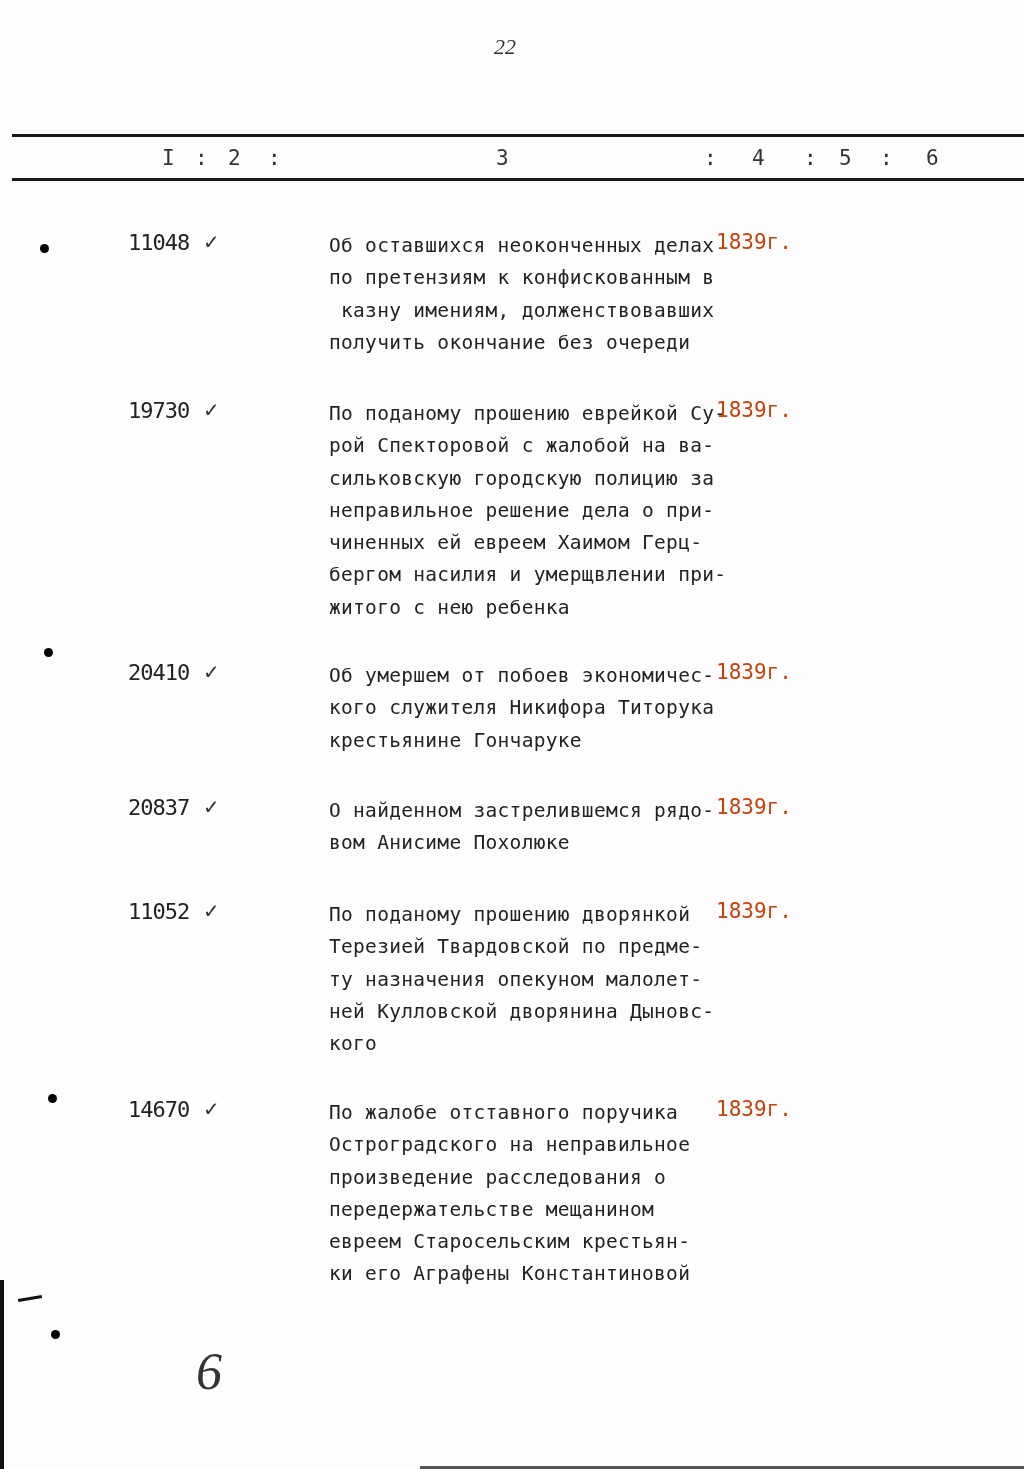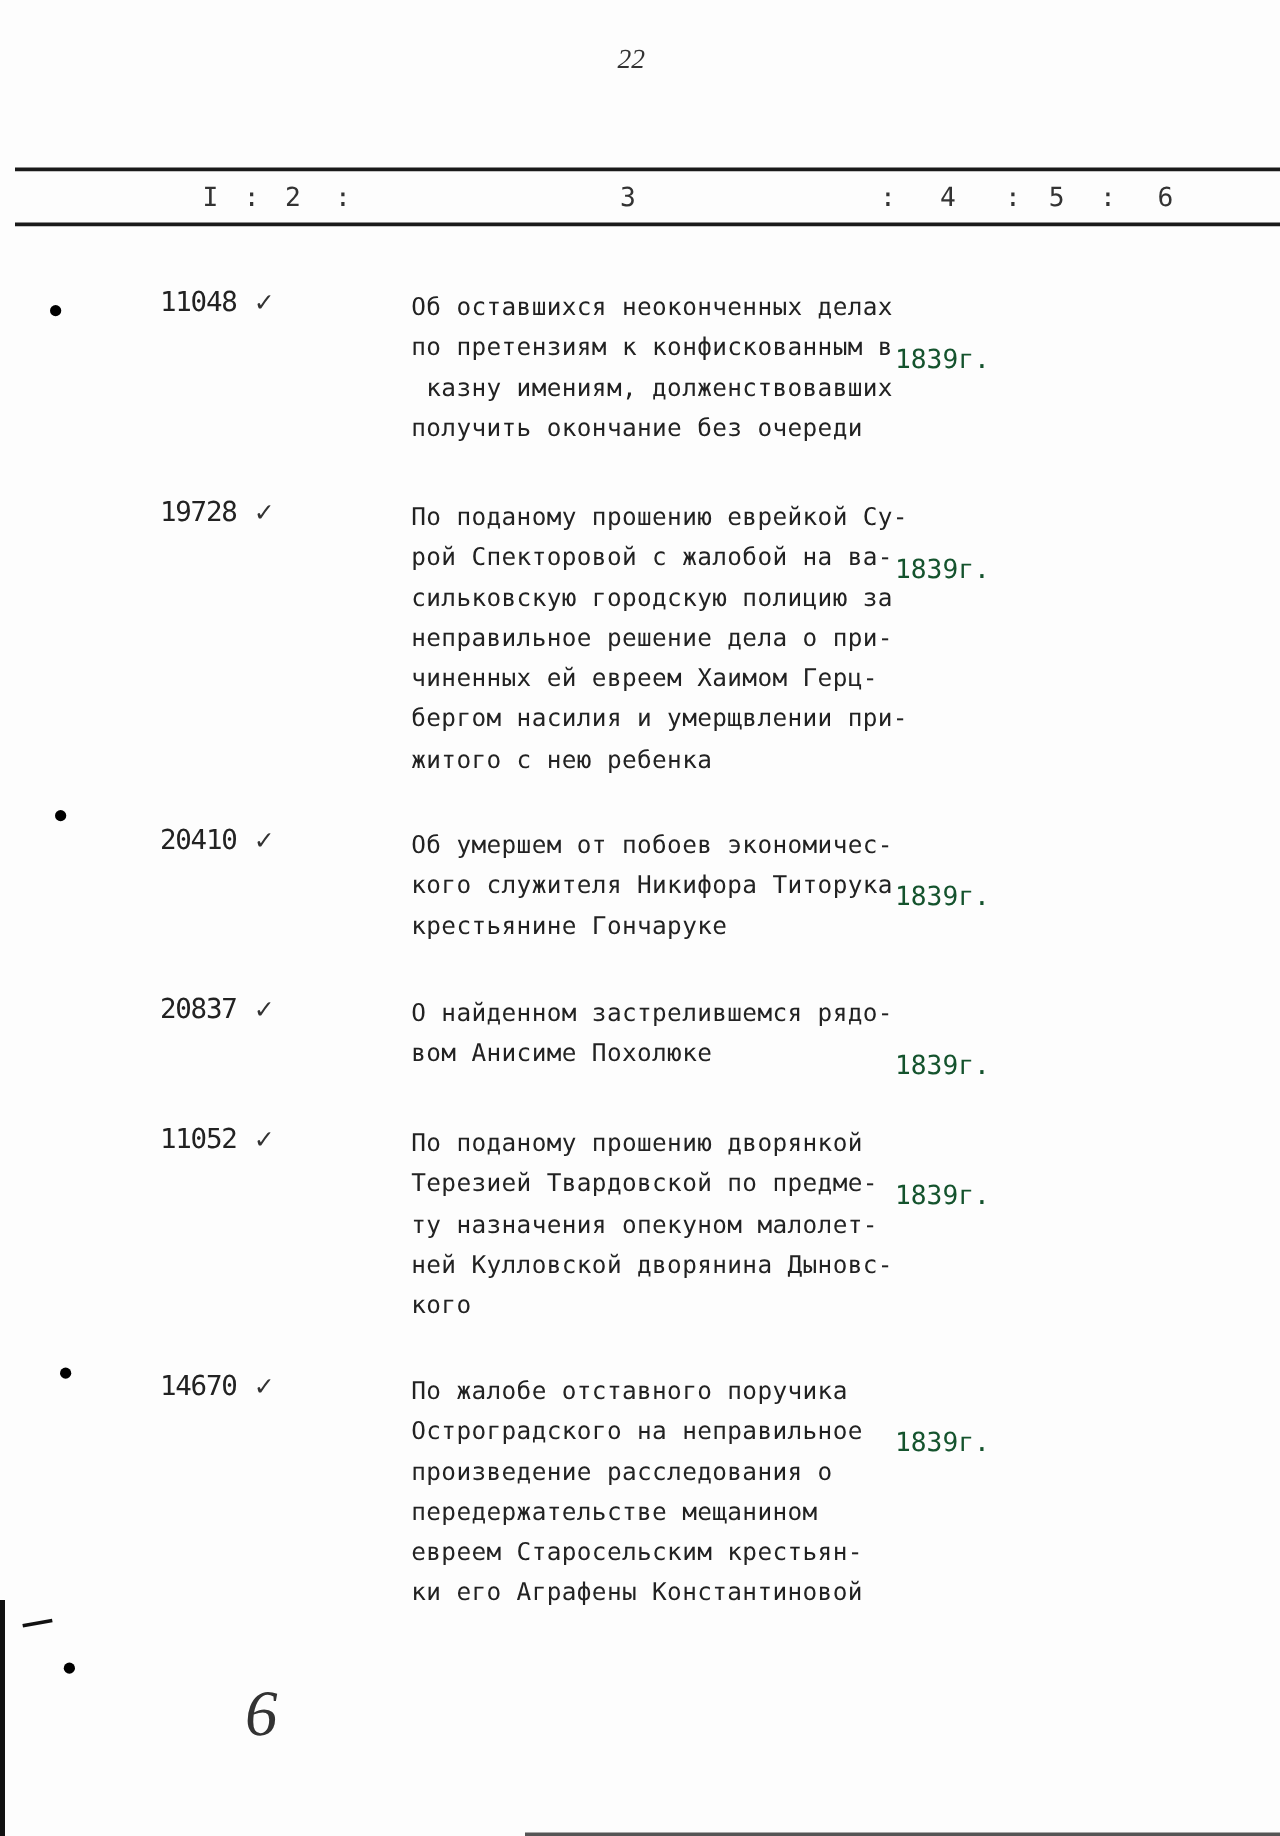--- a/index.html
+++ b/index.html
@@ -9,21 +9,21 @@
     }
     .page-number { position:absolute; top:34px; left:494px; font-size:22px; color:#333; font-family:"Liberation Serif",serif; font-style:italic; }
     .rule { position:absolute; left:12px; right:0; height:3px; background:#1a1a1a; }
     .rule.top { top:134px; }
     .rule.bottom { top:178px; }
     .hdr { position:absolute; top:146px; font-size:21px; color:#333; }
     .entry { position:absolute; left:0; width:1024px; }
     .num { position:absolute; left:128px; font-size:22px; color:#222; letter-spacing:-1px; }
     .check { position:absolute; left:203px; font-size:20px; color:#333; font-family:"DejaVu Sans",sans-serif; }
     .desc { position:absolute; left:281px; width:430px; font-size:19.5px; line-height:32.3px; color:#222; white-space:pre; letter-spacing:0.3px;margin-left:48px; }
-    .year { position:absolute; left:716px; font-size:21px; color:#14532d;margin-top:45px; }
+    .year { position:absolute; left:716px; font-size:21px; color:#c2410c; }
     .dot { position:absolute; width:9px; height:9px; border-radius:50%; background:#000; }
     .margin-dash { position:absolute; left:18px; top:1297px; width:24px; height:3px; background:#111; transform:rotate(-10deg); }
     .hand6 { position:absolute; left:196px; top:1342px; font-family:"Liberation Serif",serif; font-style:italic; font-size:52px; color:#333; }
     .left-edge { position:absolute; left:0; top:1280px; width:4px; height:189px; background:#111; }
     .bottom-line { position:absolute; left:420px; right:0; top:1466px; height:3px; background:#555; }
   </style>
 </head>
 <body>
 
 <div class="page-number">22</div>
@@ -48,21 +48,21 @@
   <span class="num">11048</span>
   <span class="check" style="top:0">✓</span>
   <span class="desc">Об оставшихся неоконченных делах
 по претензиям к конфискованным в
  казну имениям, долженствовавших
 получить окончание без очереди</span>
   <span class="year">1839г.</span>
 </div>
 
 <div class="entry" style="top:398px">
-  <span class="num">19728</span>
+  <span class="num">19730</span>
   <span class="check">✓</span>
   <span class="desc">По поданому прошению еврейкой Су-
 рой Спекторовой с жалобой на ва-
 сильковскую городскую полицию за
 неправильное решение дела о при-
 чиненных ей евреем Хаимом Герц-
 бергом насилия и умерщвлении при-
 житого с нею ребенка</span>
   <span class="year">1839г.</span>
 </div>

